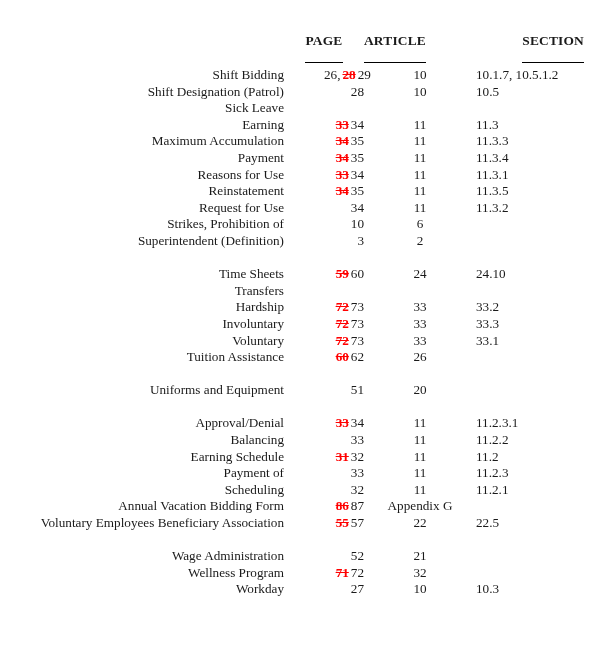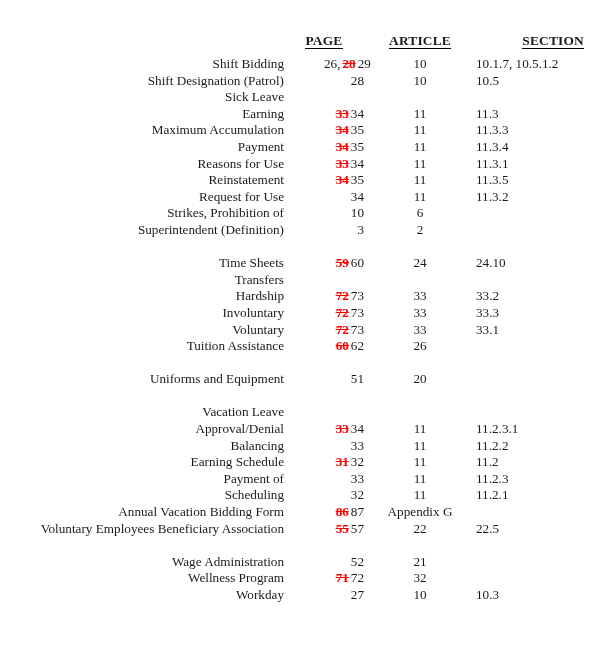--- a/index.html
+++ b/index.html
@@ -55,25 +55,25 @@
     height: 22px;
     line-height: 22px;
     padding-bottom: 4px;
   }
   .col-head {
     font-weight: bold;
     font-size: 13.4px;
     letter-spacing: 0.2px;
     display: inline-block;
     border-bottom: 1.6px solid #000;
-    padding-bottom: 0px;
+    padding-bottom: 14px;
     line-height: 15px;
   }
   td.head-page    { text-align: center; }
-  td.head-article { text-align: center; }
+  td.head-article { text-align: left; }
   td.head-section { text-align: right; }
 
   
   td.label   { text-align: right; padding-left: 20px; }
   td.label.indent { padding-left: 40px; }
   td.page    { text-align: right;  padding-right: 22px; }
   td.article { text-align: center; padding-right: 2px; }
   td.section {  padding-right: 0px; }
 
   
@@ -241,26 +241,20 @@
           <td class="article">20</td>
           <td class="section">&nbsp;</td>
         </tr>
         <tr class="spacer">
           <td>&nbsp;</td>
           <td>&nbsp;</td>
           <td>&nbsp;</td>
           <td>&nbsp;</td>
         </tr>
         <tr class="entry">
-          <td class="label">Vacation Leave</td>
-          <td class="page">&nbsp;</td>
-          <td class="article">&nbsp;</td>
-          <td class="section">&nbsp;</td>
-        </tr>
-        <tr class="entry">
           <td class="label indent">Approval/Denial</td>
           <td class="page"><span class="strike">33</span><span>34</span></td>
           <td class="article">11</td>
           <td class="section">11.2.3.1</td>
         </tr>
         <tr class="entry">
           <td class="label indent">Balancing</td>
           <td class="page"><span>33</span></td>
           <td class="article">11</td>
           <td class="section">11.2.2</td>

